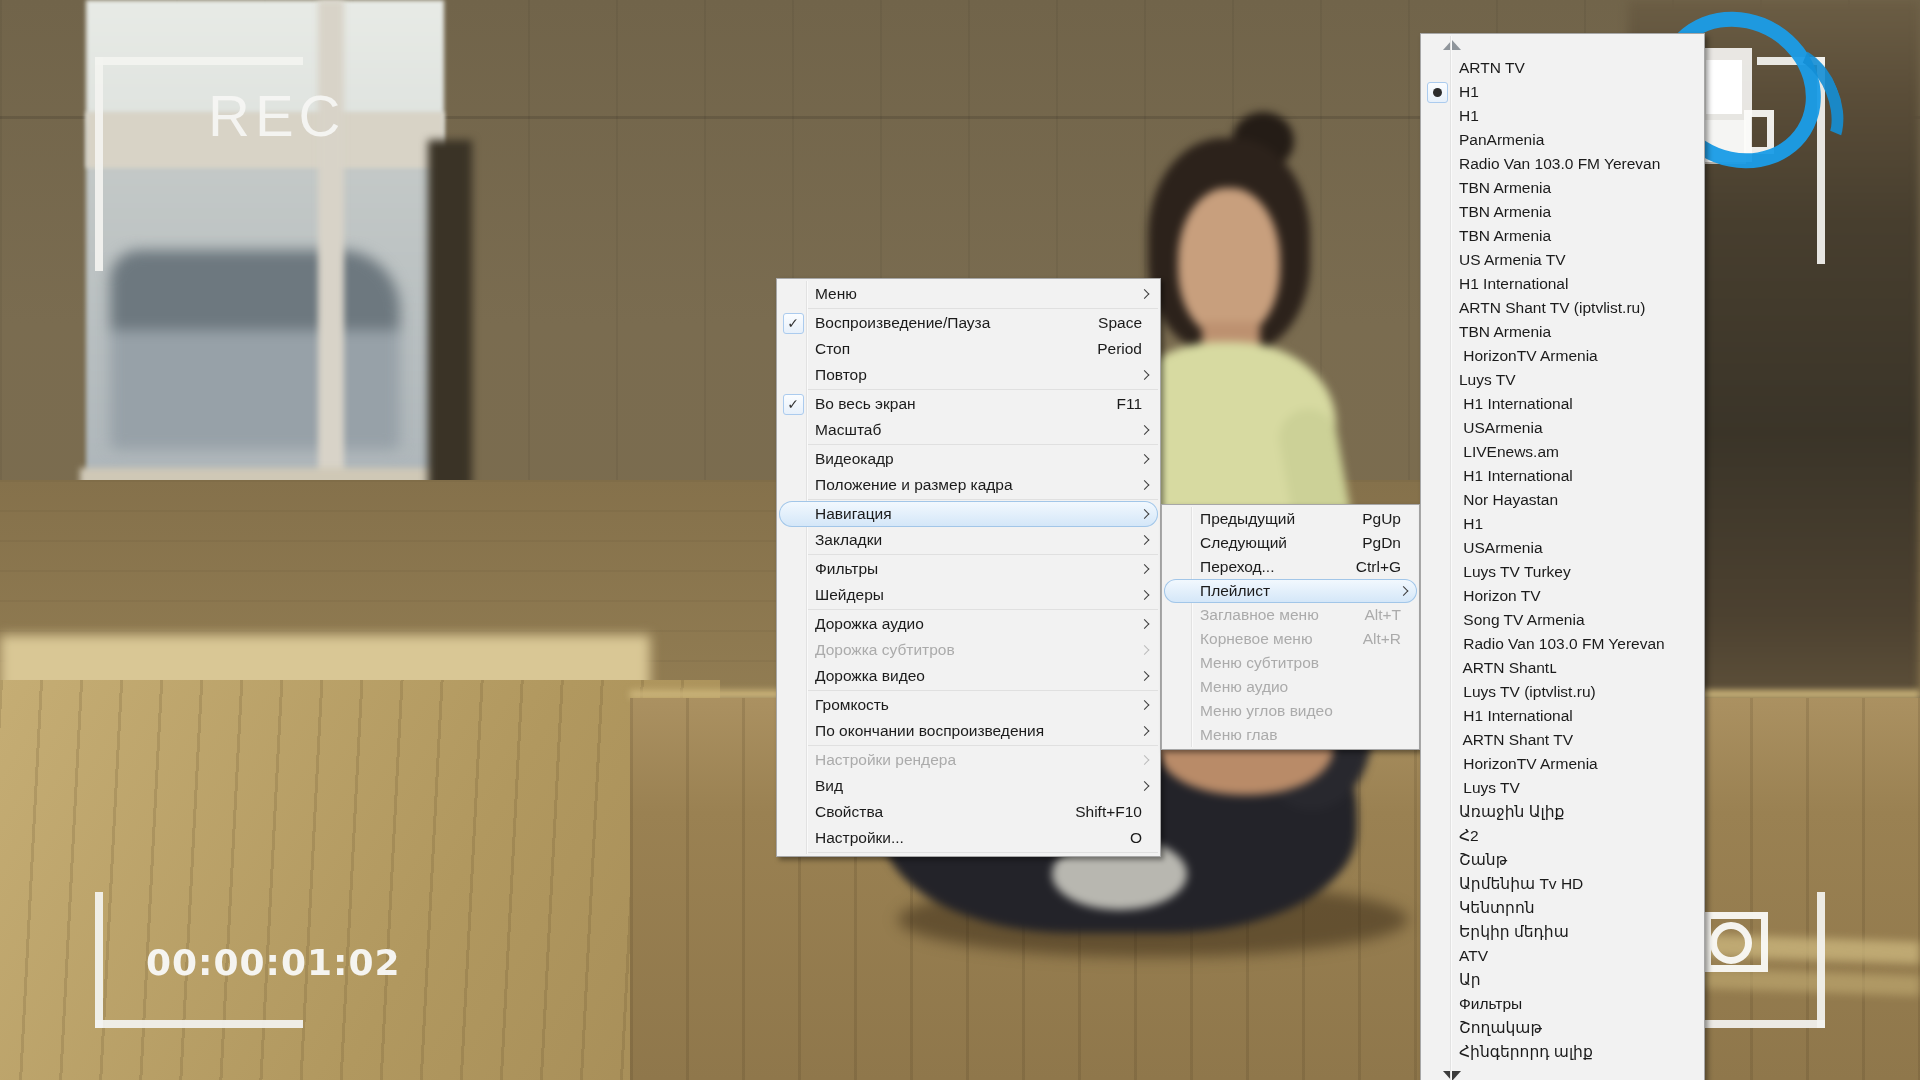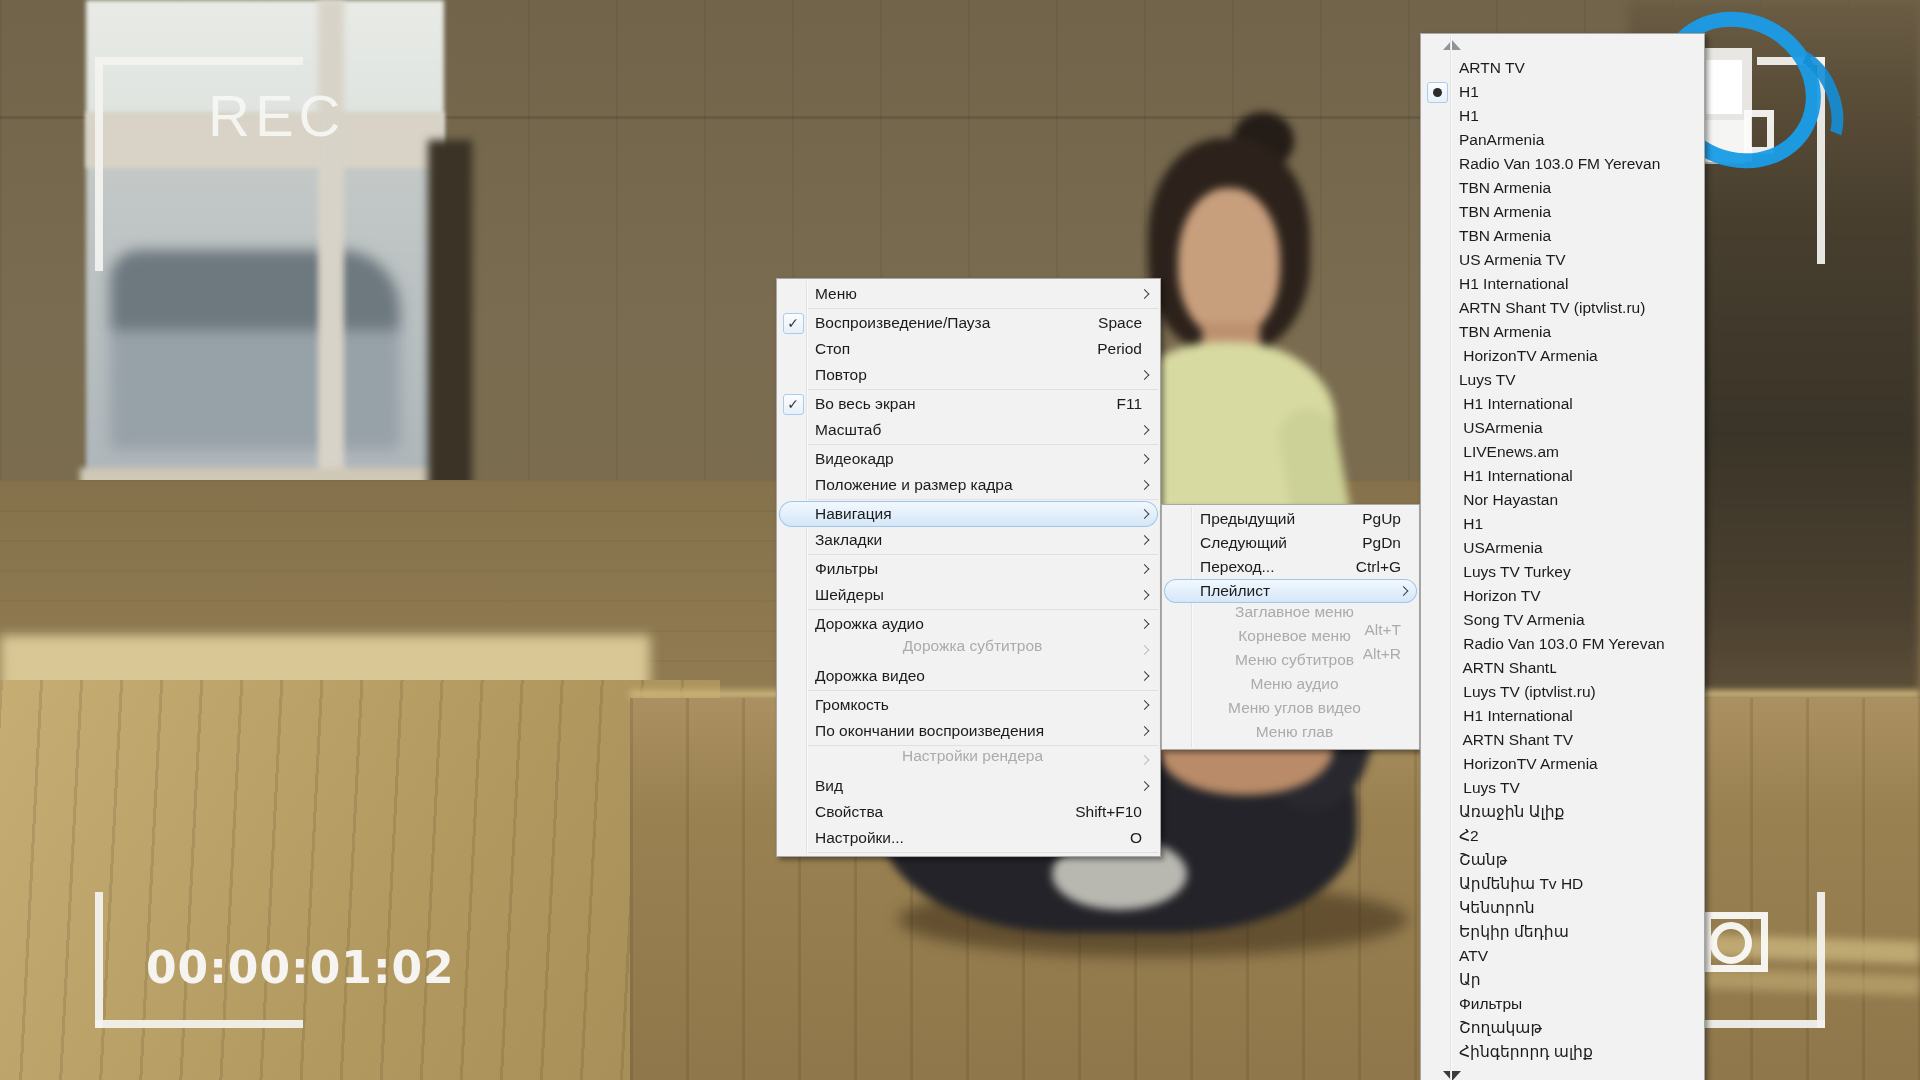--- a/index.html
+++ b/index.html
@@ -56,21 +56,21 @@
   .p-shadow{left:898px;top:882px;width:510px;height:75px;background:rgba(50,36,18,.5);border-radius:50%;filter:blur(6px);}
 
   
   #overlay{position:absolute;inset:0;z-index:5;}
   .bk{position:absolute;background:rgba(243,243,240,.93);}
   .bk-tl-h{left:95px;top:57px;width:208px;height:8px;} .bk-tl-v{left:95px;top:57px;width:8px;height:214px;}
   .bk-tr-h{left:1757px;top:57px;width:68px;height:8px;} .bk-tr-v{left:1817px;top:57px;width:8px;height:207px;}
   .bk-bl-v{left:95px;top:892px;width:8px;height:136px;} .bk-bl-h{left:95px;top:1020px;width:208px;height:8px;}
   .bk-br-h{left:1698px;top:1020px;width:127px;height:8px;} .bk-br-v{left:1817px;top:892px;width:8px;height:136px;}
   .rec{left:208px;top:82px;font-size:58px;letter-spacing:5px;color:rgba(245,245,243,.94);text-align:right;}
-  .tc{left:146px;top:942px;font-size:44px;font-weight:bold;letter-spacing:1px;
+  .tc{left:146px;top:942px;font-size:36px;font-weight:bold;letter-spacing:1px;
       color:rgba(248,248,246,.96);font-family:"DejaVu Sans",sans-serif;}
   .tr-cam-body{left:1700px;top:48px;width:52px;height:114px;background:rgba(252,252,250,.88);}
   .tr-cam-pane{left:1706px;top:60px;width:36px;height:54px;background:#fff;}
   .tr-cam-low{left:1700px;top:120px;width:46px;height:44px;background:rgba(255,255,255,.6);}
   .tr-cam-lens{left:1744px;top:110px;width:30px;height:44px;border:7px solid rgba(252,252,250,.92);}
   .brush{left:1655px;top:14px;width:168px;height:152px;border:15px solid var(--brush-blue,#1b9ce6);
       border-radius:50%;transform:rotate(32deg);opacity:.96;}
   .brush-tail{left:1762px;top:44px;width:78px;height:118px;border:12px solid transparent;
       border-right-color:#148fd6;border-radius:50%;transform:rotate(-22deg);opacity:.9;}
   .br-cam{left:1704px;top:912px;width:64px;height:60px;border:7px solid rgba(250,250,247,.95);}
@@ -88,21 +88,21 @@
   .mi{height:26px;display:flex;align-items:center;position:relative;margin:0 2px;border-radius:3px;}
   #nav-submenu .mi,#playlist-menu .mi{height:24px;}
   .gut{width:28px;flex:none;display:flex;align-items:center;justify-content:center;}
   .lbl{margin-left:8px;white-space:pre;}
   .sc{margin-left:auto;margin-right:16px;}
   .arr{position:absolute;right:10px;top:50%;width:7px;height:7px;
       border-top:1.7px solid #3d3d3d;border-right:1.7px solid #3d3d3d;
       transform:translateY(-50%) rotate(45deg);}
   .hl{background:linear-gradient(180deg,var(--highlight-fill-top,#f3f9fe),var(--highlight-fill-bottom,#d3e6f8));
       box-shadow:inset 0 0 0 1px var(--highlight-border,#a2c6e8);border-radius:13px;}
-  .dis{color:var(--menu-disabled-text,#ababab);flex-direction:column;}
+  .dis{color:var(--menu-disabled-text,#ababab);}
   .dis .arr{border-color:#bcbcbc;}
   .ckbox{width:21px;height:21px;border:1px solid #abcbee;border-radius:3px;
       background:linear-gradient(#fbfdff,#e7f0fa);display:flex;align-items:center;
       justify-content:center;font-size:14px;color:#343434;}
   .ckbox.bl::after{content:"";width:9px;height:9px;border-radius:50%;background:#2c2c2c;}
   .sep{height:1px;background:#e0e0e0;margin:1px 2px 1px 31px;}
   .scroll-row{height:22px;display:flex;align-items:center;}
   .scroll-row.bottom{height:23px;}
   .tri-up{width:0;height:0;border-left:9px solid transparent;border-right:9px solid transparent;
       border-bottom:10px solid #8f959b;margin-left:22px;}

